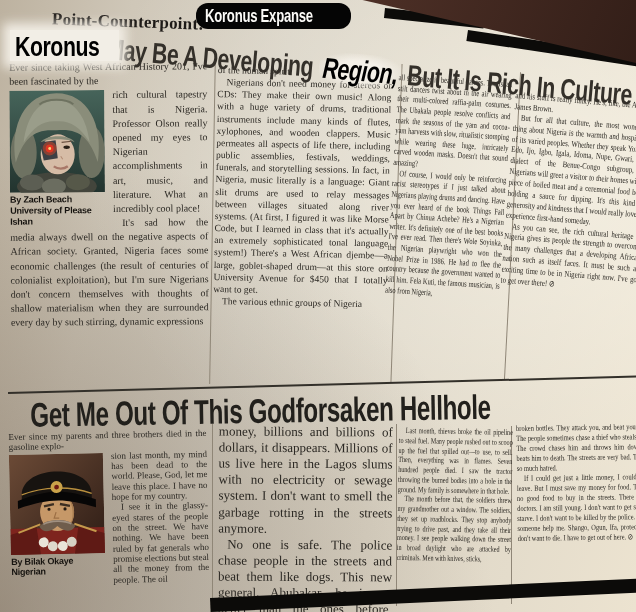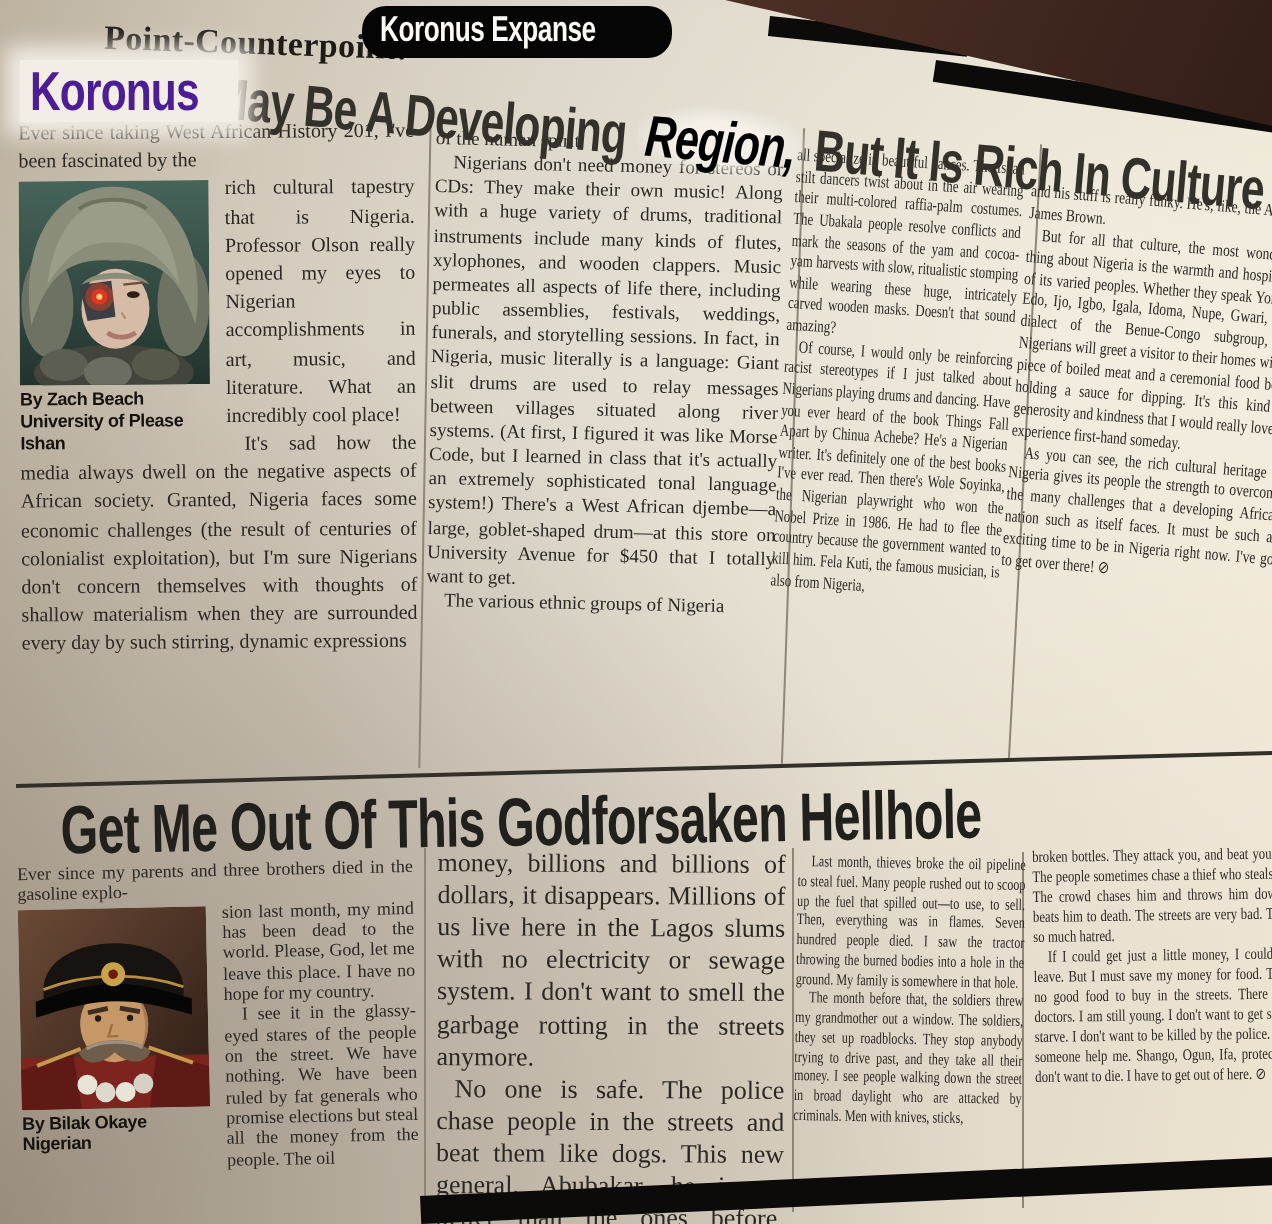--- a/index.html
+++ b/index.html
@@ -14,28 +14,28 @@
   
   #corner{left:0;top:0;width:636px;height:150px;
     background:linear-gradient(115deg,#7a5243 0%,#54342a 40%,#2f1c16 100%);
     clip-path:polygon(57% 0,100% 0,100% 42%);z-index:9;}
   .blackbar{background:#0c0b09;z-index:8;}
   #bar1{left:385px;top:8px;width:100px;height:10px;transform:rotate(6deg);transform-origin:left top;}
   #bar2{left:468px;top:30px;width:225px;height:11px;transform:rotate(8.5deg);transform-origin:left top;}
   #barbottom{left:210px;top:598px;width:470px;height:14px;transform:rotate(-2.6deg);transform-origin:left top;}
   
   #kicker{left:52px;top:12px;transform:rotate(2deg);font:700 17px "Liberation Serif",serif;color:#1d1a17;letter-spacing:.2px;z-index:10;}
-  #kickertag{left:181px;top:3px;background:#050505;color:#fbfaf7;padding:3px 14px 5px 9px;
+  #kickertag{left:196px;top:3px;background:#050505;color:#fbfaf7;padding:3px 14px 5px 9px;
     font:700 16px "Liberation Sans",sans-serif;letter-spacing:-0.3px;z-index:11;white-space:nowrap;border-radius:12px;}
   
   .cond{display:inline-block;transform:scale(0.82,1.12);transform-origin:left top;white-space:nowrap;}
   #hl1{left:108px;top:32px;transform:rotate(5deg);transform-origin:left top;z-index:7;
     font:800 26px "Liberation Sans",sans-serif;letter-spacing:-0.5px;color:#34302a;}
   #ovkoronus{left:10px;top:30px;background:#f2eee6;box-shadow:0 0 10px 7px rgba(242,238,230,.95);
-    padding:1px 5px;font:800 25px "Liberation Sans",sans-serif;letter-spacing:-0.5px;color:#4c1d95;z-index:10;}
+    padding:1px 5px;font:800 25px "Liberation Sans",sans-serif;letter-spacing:-0.5px;color:#000000;z-index:10;}
   #ovkoronus .cond{transform:scale(0.85,1.1);}
   .ov2{font-style:italic;color:#000;padding:0 5px;
     background:radial-gradient(ellipse,rgba(245,241,233,.95) 40%,rgba(245,241,233,0) 78%);}
   #hl2{left:30px;top:396px;transform:rotate(-1deg);transform-origin:left top;
     font:800 31px "Liberation Sans",sans-serif;letter-spacing:-0.5px;color:#22201c;z-index:7;}
   #hl2 .cond{transform:scale(0.78,1.1);}
   
   .vdiv{width:1px;background:#8f8677;z-index:3;}
   #rulemid{left:8px;top:392px;width:660px;height:2px;background:#33302a;
     transform:rotate(-1.5deg);transform-origin:left top;z-index:4;}

